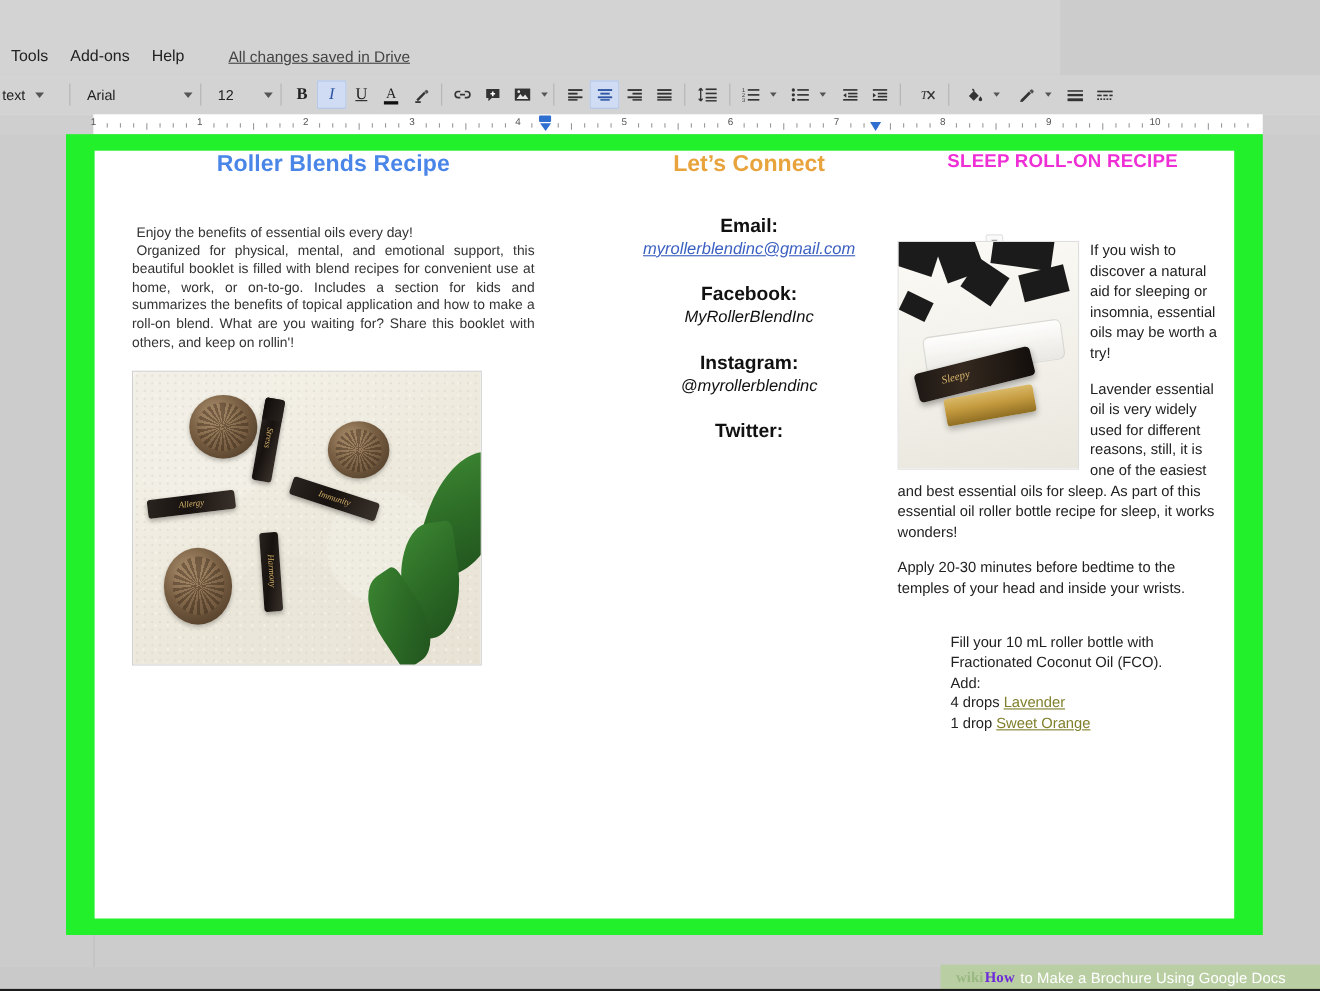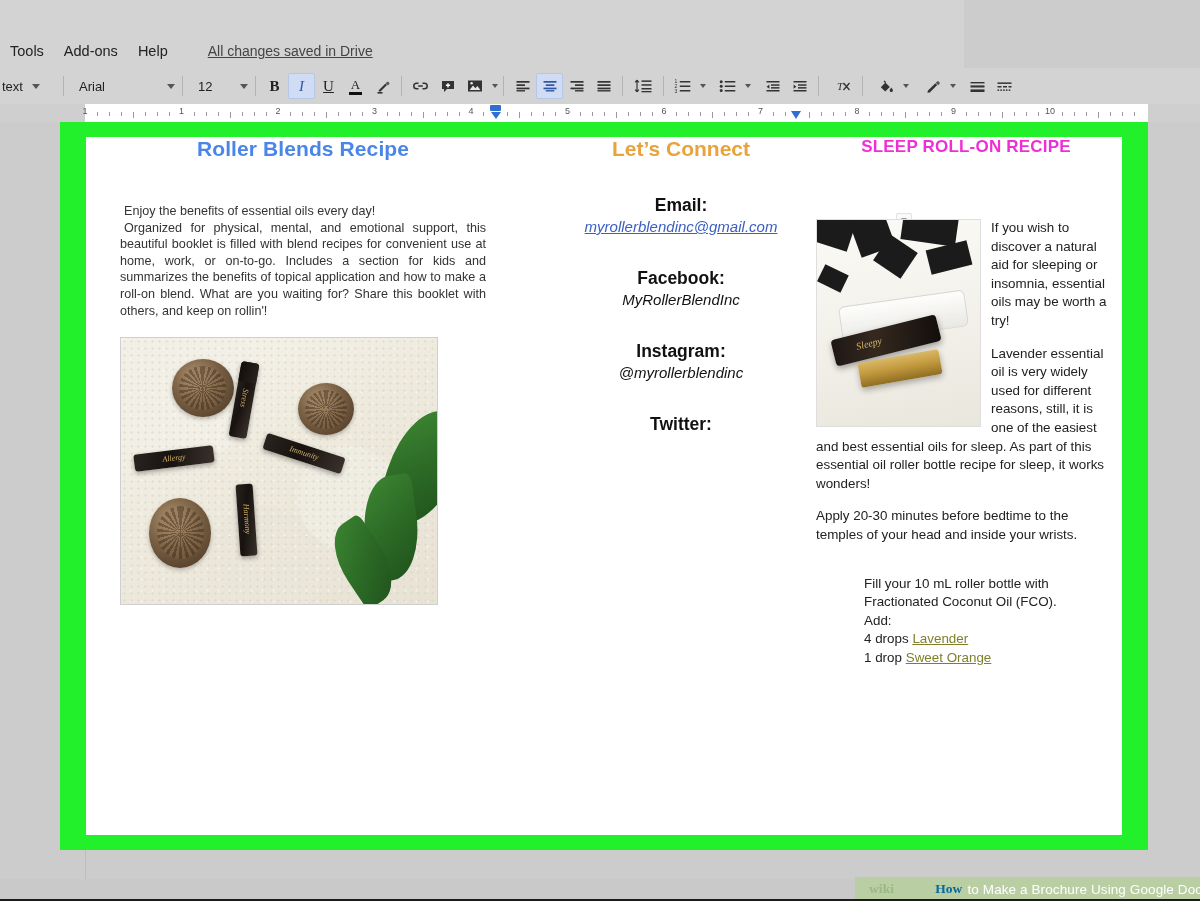--- a/index.html
+++ b/index.html
@@ -111,21 +111,21 @@
   .body1 .ind{ padding-left:4px; }
 
   .photo1{
     margin-top:18px; width:318px; height:268px;
     border:1px solid #cfcfcf;
     position:relative; overflow:hidden;
   }
 
   
   .c2block{ text-align:center; }
-  .c2label{ font-size:17.5px; font-weight:bold; color:#111; margin-top:33px; }
+  .c2label{ font-size:17.5px; font-weight:bold; color:#111; margin-top:22px; }
   .c2val{ font-size:15px; font-style:italic; color:#111; margin-top:2px;}
   .c2link{
     font-size:15px; font-style:italic; color:#3b5fc0;
     text-decoration:underline; margin-top:2px; display:block;
   }
   .c2top{ margin-top:34px; }
   .caret-box{
     position:absolute; left:354px; top:76px; width:16px;height:14px;
     background:#fafafa; border:1px solid #e2e2e2; border-radius:2px;
     display:flex;align-items:center;justify-content:center;
@@ -230,21 +230,21 @@
 
   
   .footer-strip{ position:absolute; left:0; top:879px; width:1200px; height:22px; background:#c9c9c9;}
   .watermark{
     position:absolute; left:855px; top:877px; width:345px; height:24px;
     background:#b9cfa3;
     display:flex; align-items:center; padding-left:14px;
     font-size:13.5px; color:#ffffff; white-space:nowrap; letter-spacing:.1px;
   }
   .watermark .wiki{ font-family:"Liberation Serif", serif; font-weight:bold; color:#9ab882; margin-right:1px;}
-  .watermark .how{ font-family:"Liberation Serif", serif; font-weight:bold; color:#0369a1; margin-right:5px;margin-left:40px;}
+  .watermark .how{ font-family:"Liberation Serif", serif; font-weight:bold; color:#6d28d9; margin-right:5px;}
   .bottom-black{ position:absolute; left:0; top:899px; width:1200px; height:2px; background:#1b1b1b;}
 </style>
 </head>
 <body>
 
 <div class="menubar">
   <div class="menu-row">
     <div class="menu-item">Tools</div>
     <div class="menu-item">Add-ons</div>
     <div class="menu-item">Help</div>

